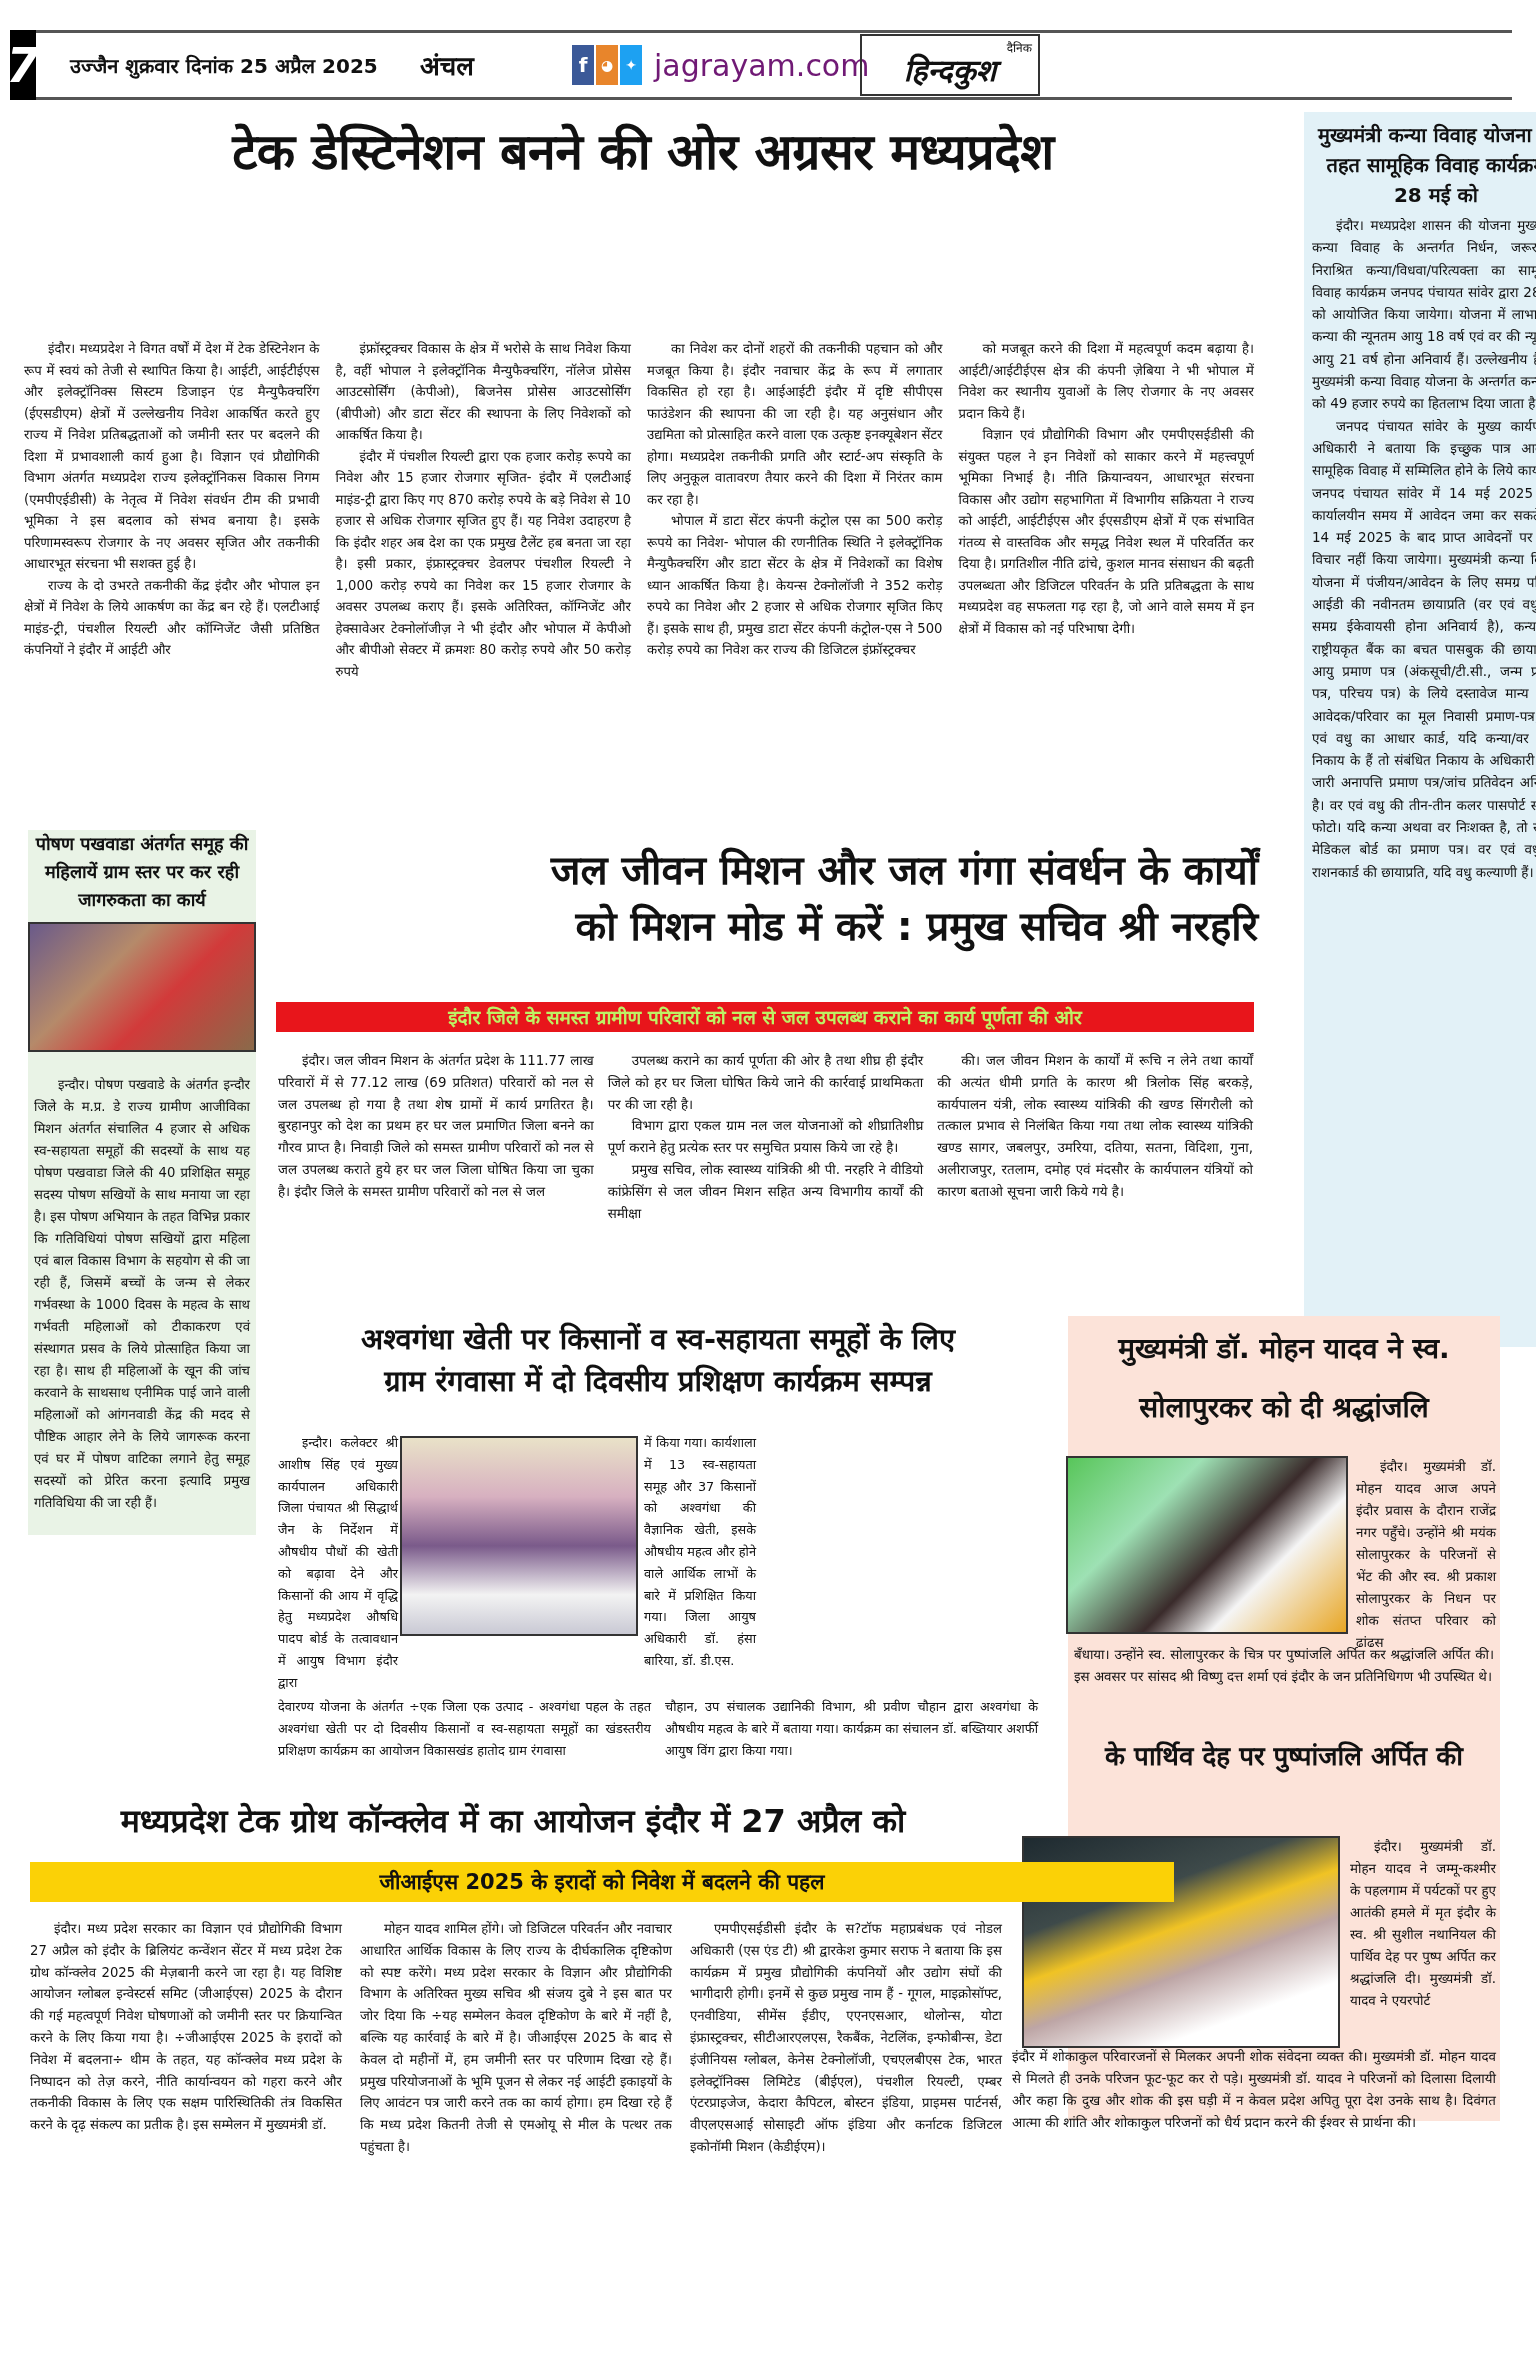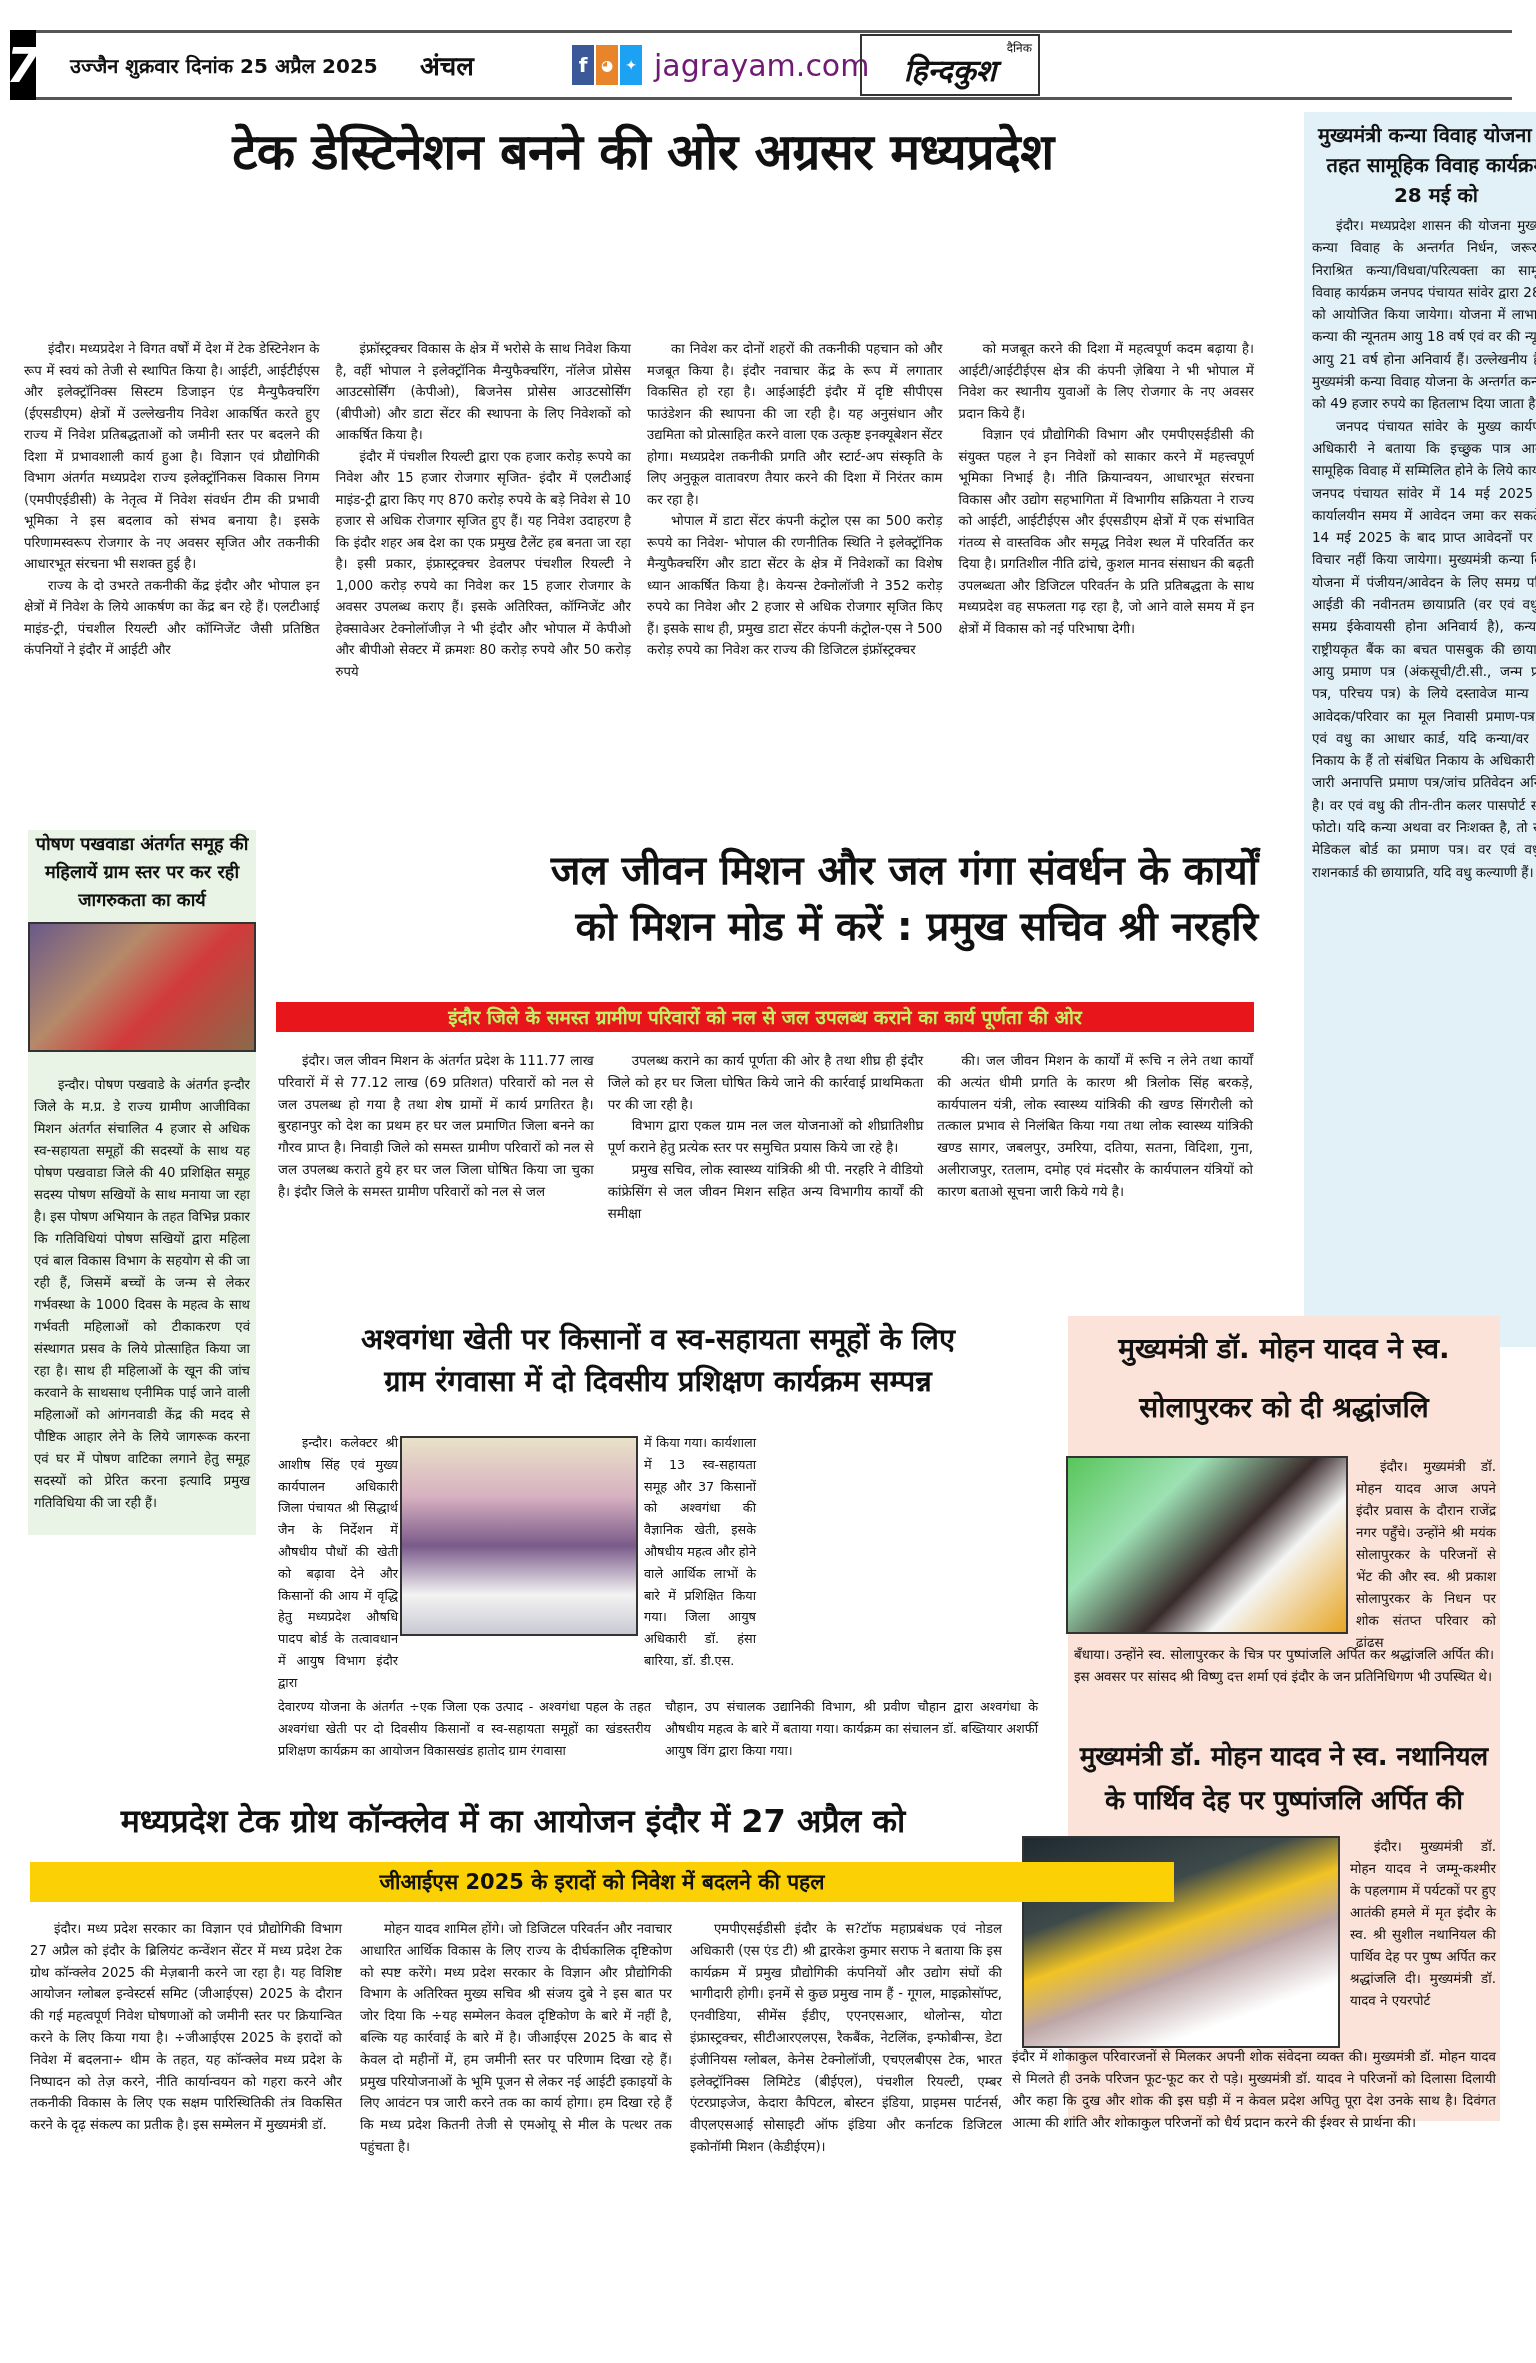--- a/index.html
+++ b/index.html
@@ -170,21 +170,20 @@
   </div>
   <div class="cm-t1">
     <div class="col-text split">
         <p>इंदौर। मुख्यमंत्री डॉ. मोहन यादव आज अपने इंदौर प्रवास के दौरान राजेंद्र नगर पहुँचे। उन्होंने श्री मयंक सोलापुरकर के परिजनों से भेंट की और स्व. श्री प्रकाश सोलापुरकर के निधन पर शोक संतप्त परिवार को ढांढस</p>
       </div>
   </div>
   <div class="cm-t1b">
     <div class="col-text">बँधाया। उन्होंने स्व. सोलापुरकर के चित्र पर पुष्पांजलि अर्पित कर श्रद्धांजलि अर्पित की। इस अवसर पर सांसद श्री विष्णु दत्त शर्मा एवं इंदौर के जन प्रतिनिधिगण भी उपस्थित थे।</div>
   </div>
   <div class="cm-h2">
-    <h2 style="font-size:26px;line-height:44px;padding-top:0;">मुख्यमंत्री डॉ. मोहन यादव ने स्व. नथानियल</h2>
     <h2 style="font-size:26px;line-height:44px;padding-top:0;">के पार्थिव देह पर पुष्पांजलि अर्पित की</h2>
   </div>
   <div class="photo cm-photo2">
     <span class="ph-label">cm-at-airport-tribute-photo</span>
   </div>
   <div class="cm-t2">
     <div class="col-text split">
         <p>इंदौर। मुख्यमंत्री डॉ. मोहन यादव ने जम्मू-कश्मीर के पहलगाम में पर्यटकों पर हुए आतंकी हमले में मृत इंदौर के स्व. श्री सुशील नथानियल की पार्थिव देह पर पुष्प अर्पित कर श्रद्धांजलि दी। मुख्यमंत्री डॉ. यादव ने एयरपोर्ट</p>
       </div>
   </div>

